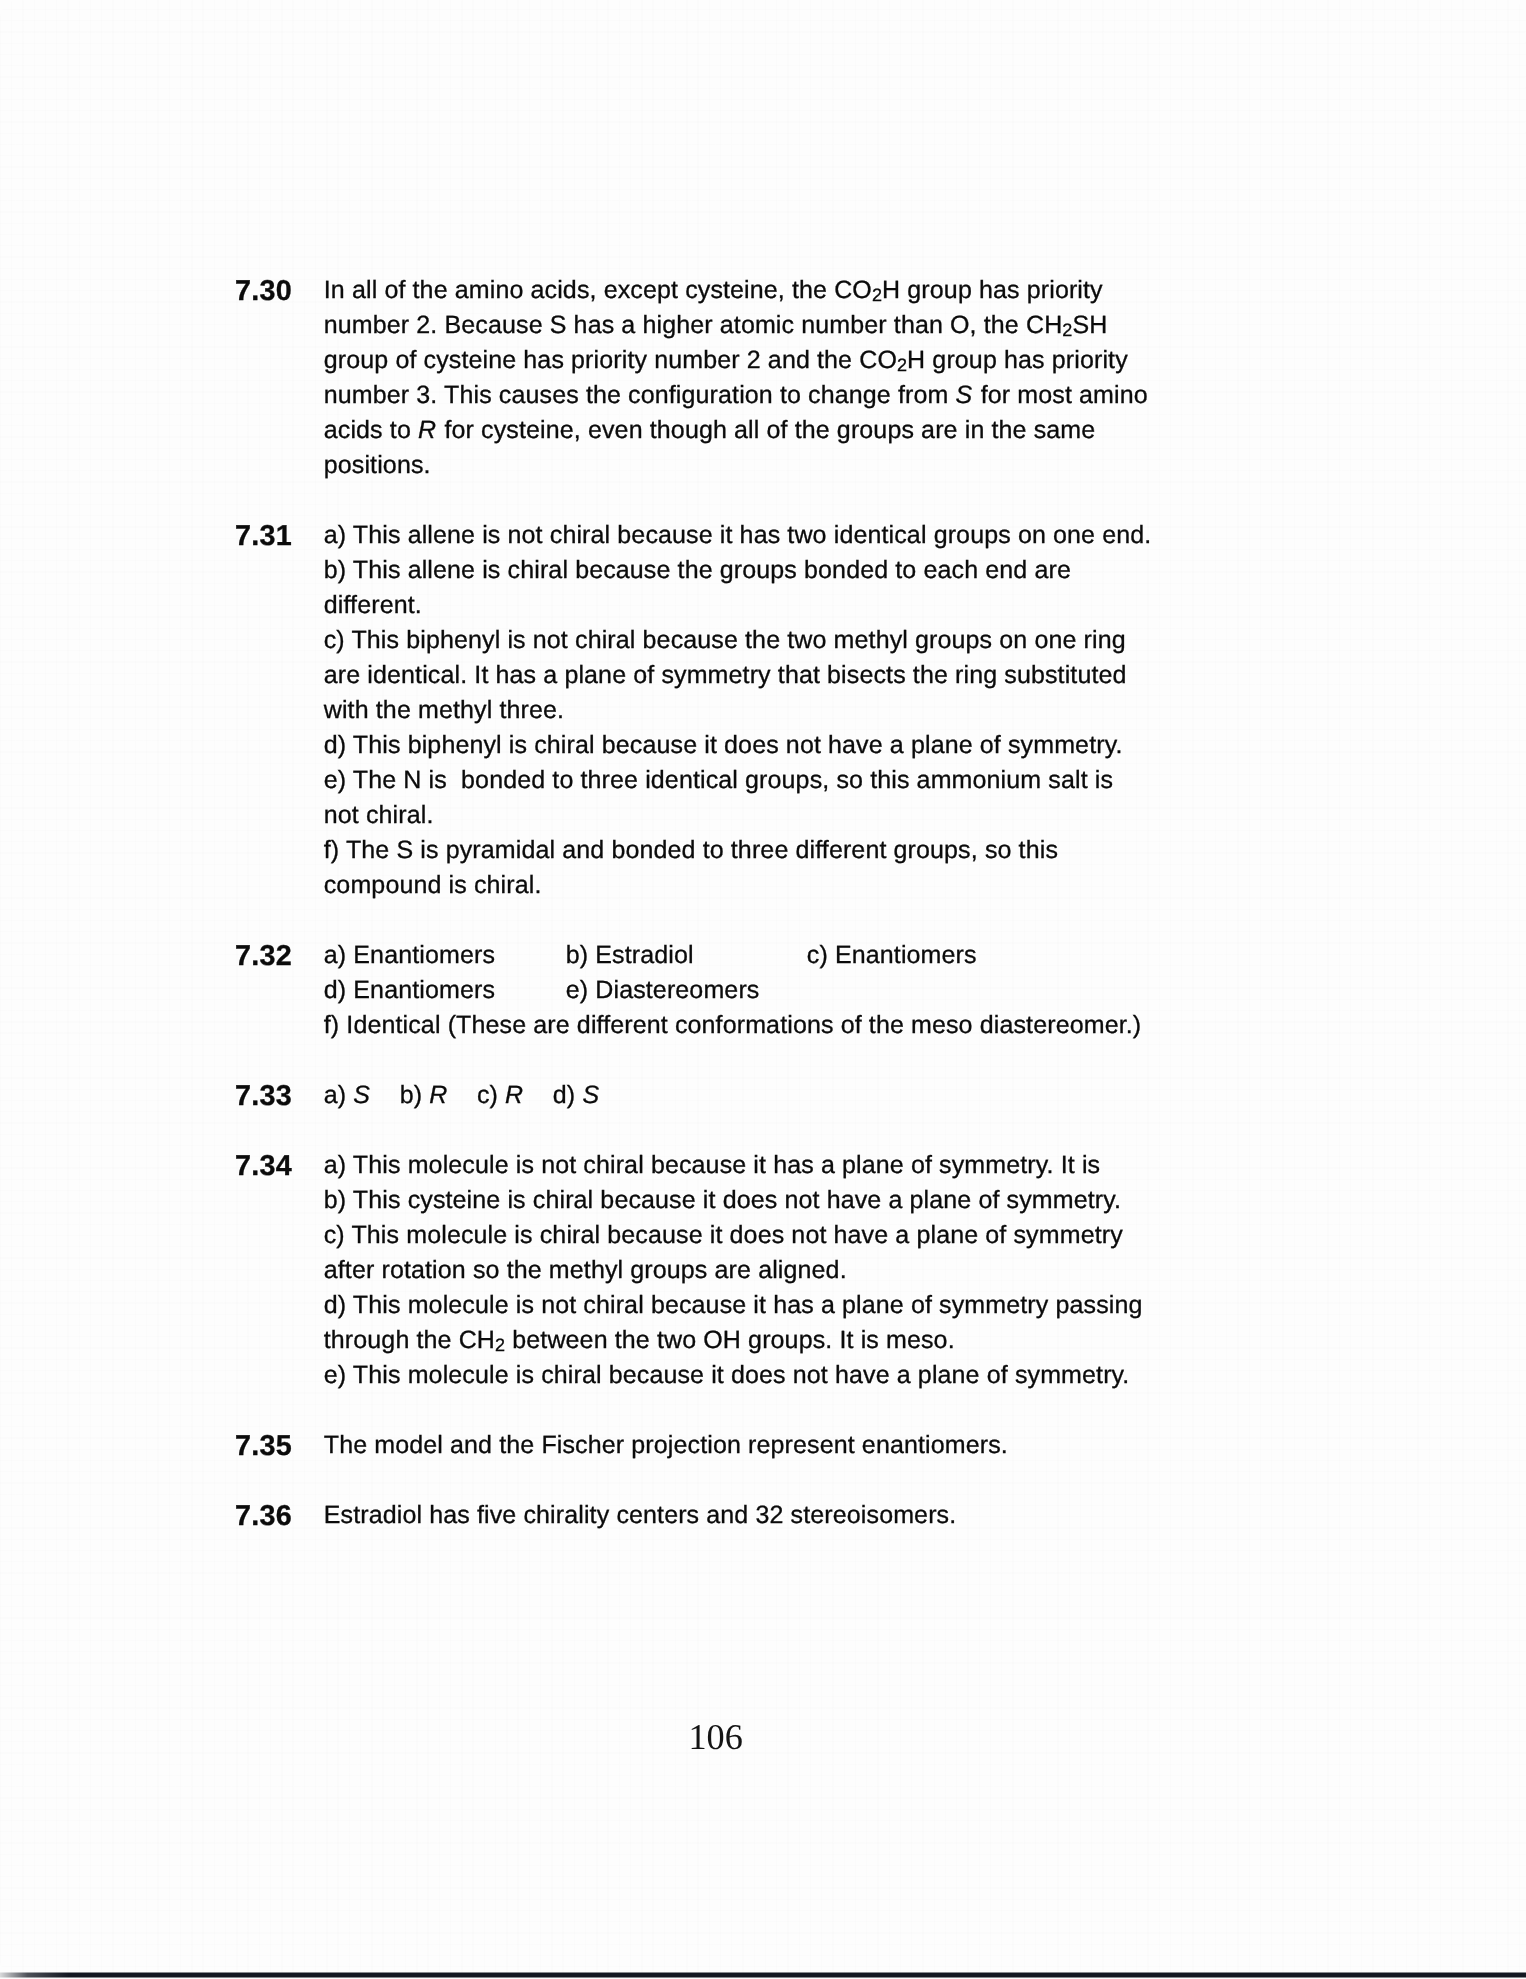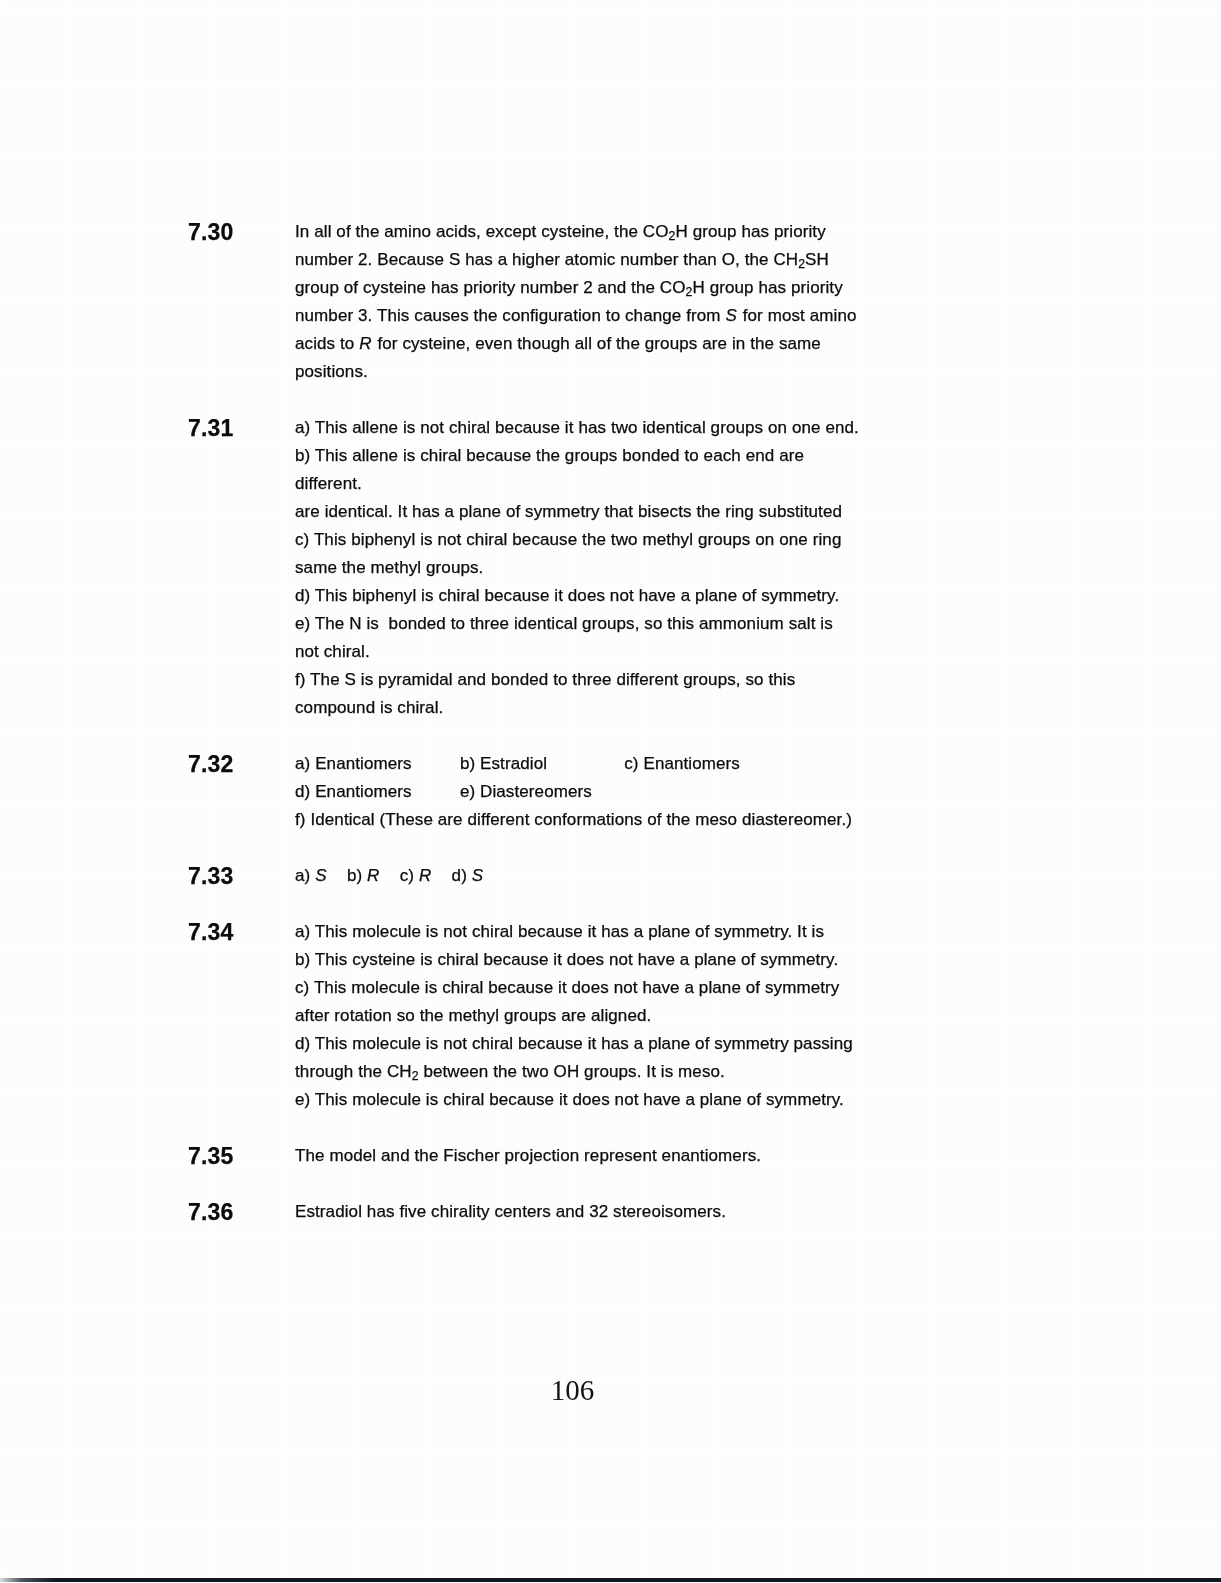--- a/index.html
+++ b/index.html
@@ -40,25 +40,24 @@
     font-size: 23px;
     line-height: 28px;
     font-weight: 700;
     letter-spacing: 0.2px;
     -webkit-text-stroke: 0.25px #0b0b0b;
   }
   .plines {
     flex: 1 1 auto;
   }
   .pline {
-    font-size: 17px;
+    font-size: 20px;
     line-height: 28px;
     white-space: pre;
     letter-spacing: 0.1px;
-    margin-left: 36px;
     -webkit-text-stroke: 0.25px #0b0b0b;
   }
   .pline sub {
     font-size: 0.72em;
     line-height: 0;
     vertical-align: -0.22em;
   }
   .pline i {
     font-style: italic;
     padding-right: 1px;
@@ -101,23 +100,23 @@
           <div class="pline">acids to <i>R</i> for cysteine, even though all of the groups are in the same</div>
           <div class="pline">positions.</div>
         </div>
       </div>
       <div class="problem">
         <span class="pnum">7.31</span>
         <div class="plines">
           <div class="pline">a) This allene is not chiral because it has two identical groups on one end.</div>
           <div class="pline">b) This allene is chiral because the groups bonded to each end are</div>
           <div class="pline">different.</div>
+          <div class="pline">c) This biphenyl is not chiral because the two methyl groups on one ring</div>
           <div class="pline">are identical. It has a plane of symmetry that bisects the ring substituted</div>
-          <div class="pline">c) This biphenyl is not chiral because the two methyl groups on one ring</div>
-          <div class="pline">same the methyl groups.</div>
+          <div class="pline">with the methyl three.</div>
           <div class="pline">d) This biphenyl is chiral because it does not have a plane of symmetry.</div>
           <div class="pline">e) The N is  bonded to three identical groups, so this ammonium salt is</div>
           <div class="pline">not chiral.</div>
           <div class="pline">f) The S is pyramidal and bonded to three different groups, so this</div>
           <div class="pline">compound is chiral.</div>
         </div>
       </div>
       <div class="problem">
         <span class="pnum">7.32</span>
         <div class="plines">

